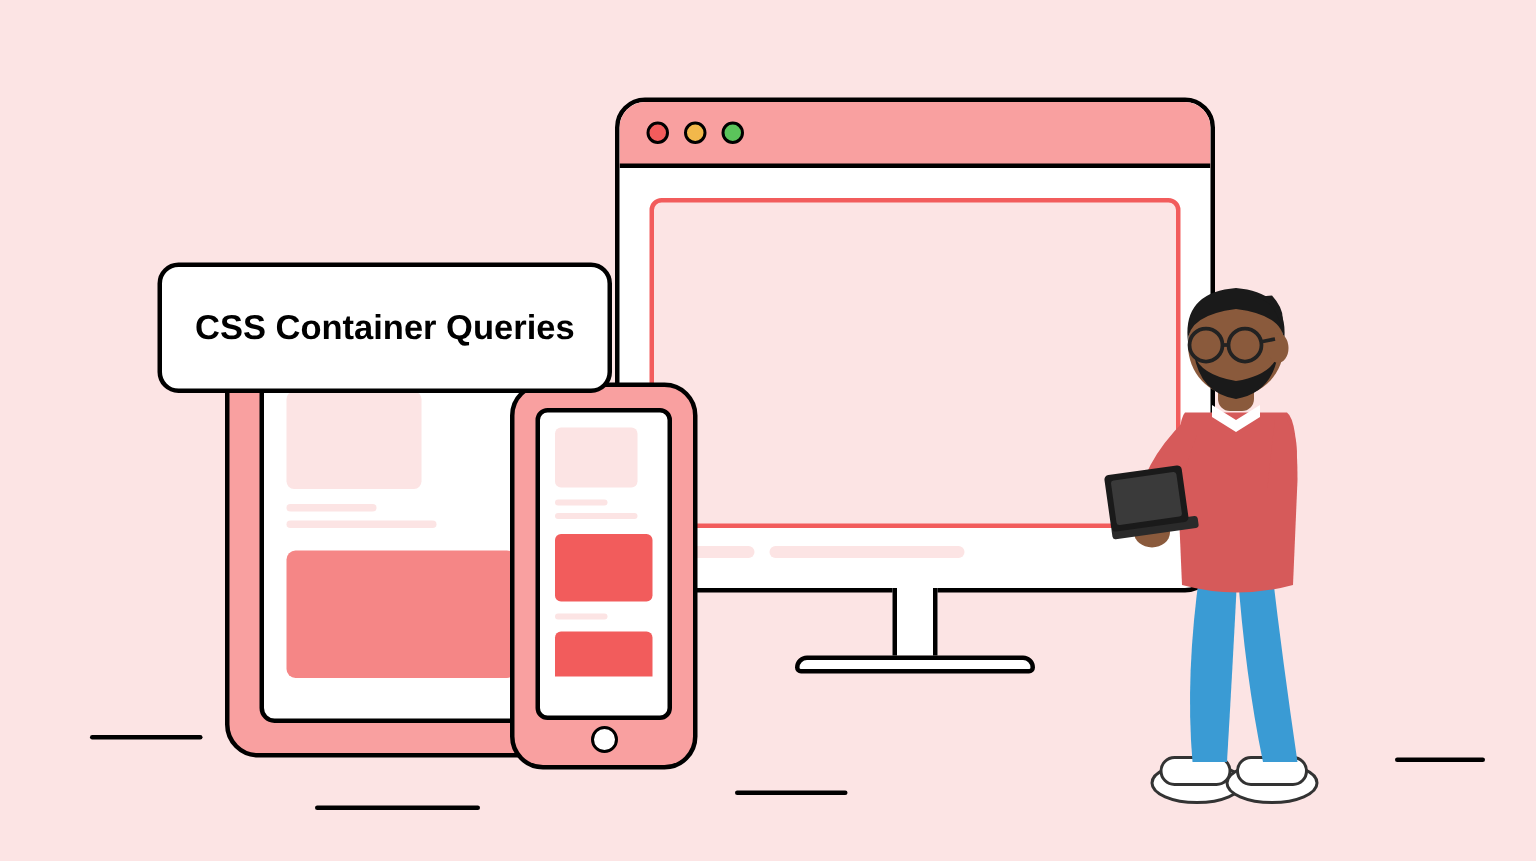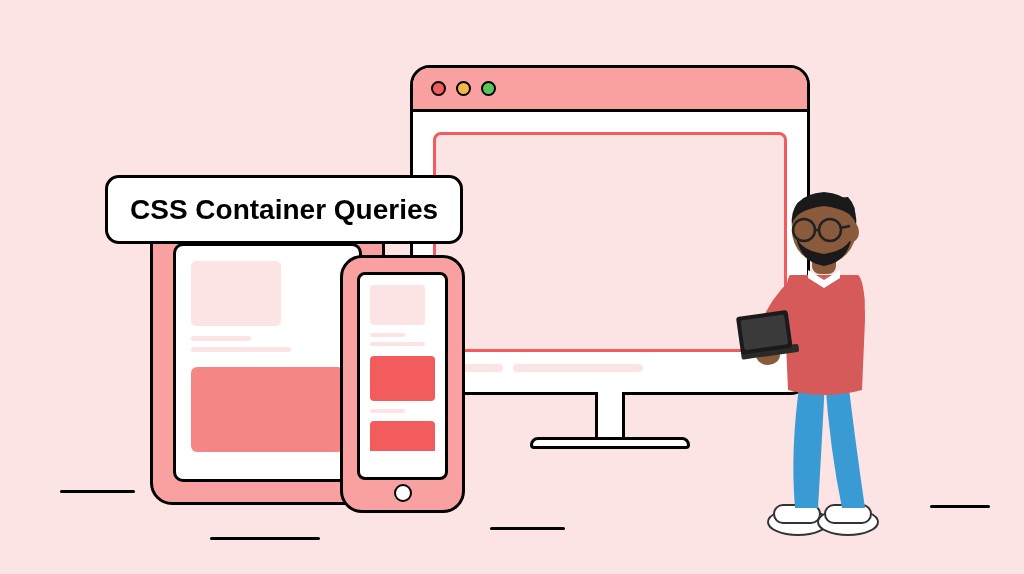--- a/index.html
+++ b/index.html
@@ -206,22 +206,22 @@
     }
     
     
     .label-box {
       position: absolute;
       left: 105px;
       top: 175px;
       background: #fff;
       border: 3px solid #000;
       border-radius: 14px;
-      padding: 14px 22px;
-      font-size: 28px;
+      padding: 26px 22px;
+      font-size: 23px;
       font-weight: 600;
       line-height: 1.25;
       z-index: 10;
     }
     
     
     .ground-line {
       position: absolute;
       height: 3px;
       background: #000;

